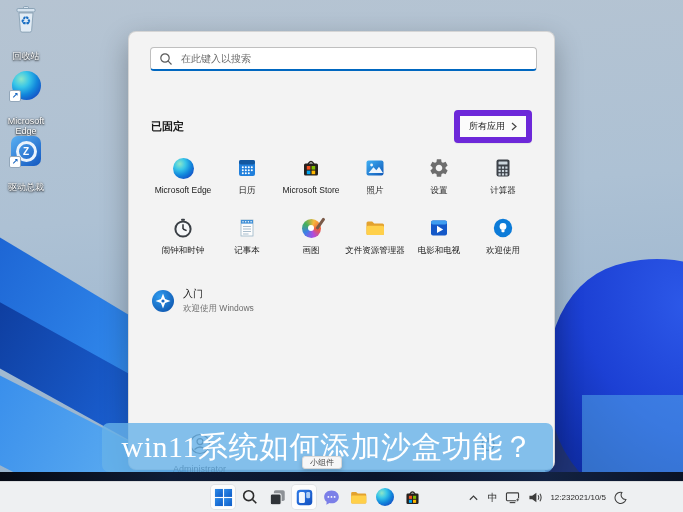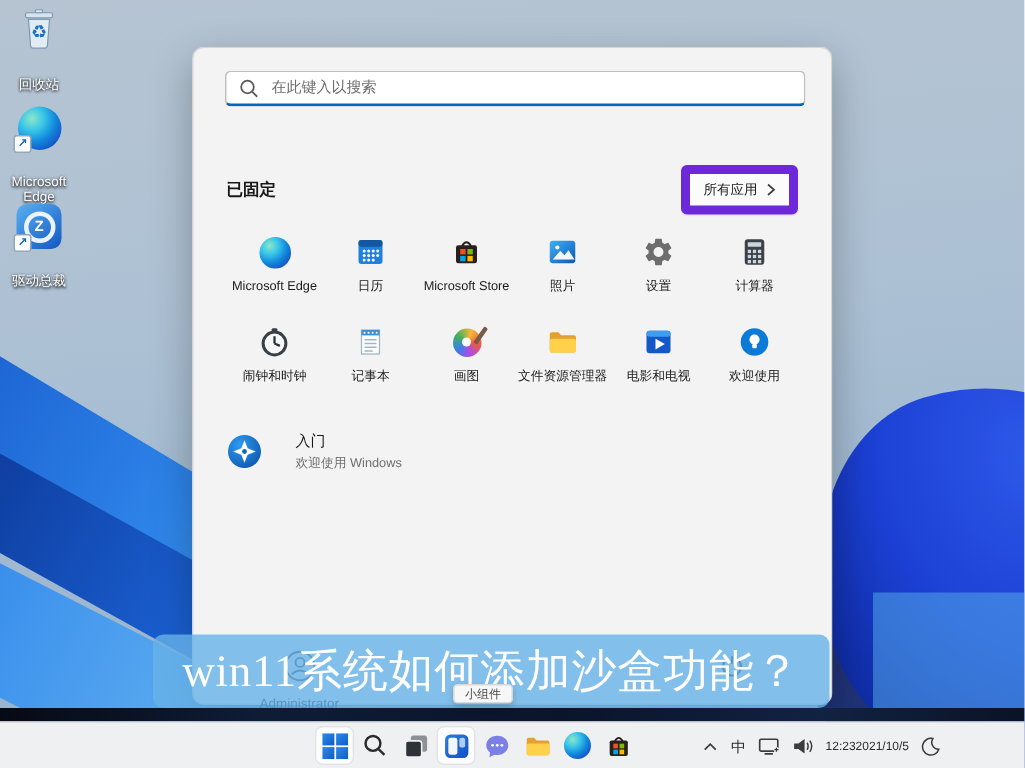--- a/index.html
+++ b/index.html
@@ -59,21 +59,21 @@
   .tile{width:64px;height:60px;display:flex;flex-direction:column;align-items:center;
         padding-top:4px;box-sizing:border-box;border-radius:4px;cursor:pointer;}
   .ticon{width:22px;height:22px;display:flex;align-items:center;justify-content:center;}
   .tlabel{margin-top:6px;font-size:8.5px;color:#1b1b1b;white-space:nowrap;}
   .icon-paint{width:19px;height:19px;border-radius:50%;position:relative;
         background:conic-gradient(from 20deg,#f6b73c,#ef5b3a,#b04ae0,#3b7fe8,#43b05c,#f6b73c);}
   .icon-paint::after{content:"";position:absolute;left:6.5px;top:6.5px;width:6px;height:6px;
         border-radius:50%;background:#fdfdfd;}
   .icon-paint .brush{position:absolute;right:-1px;top:-2px;width:2.5px;height:13px;
         background:#7a5a48;transform:rotate(35deg);border-radius:1px;}
-  .rec-item{display:flex;align-items:center;gap:22px;margin:14px 0 0 22px;cursor:pointer;}
+  .rec-item{display:flex;align-items:center;gap:8px;margin:14px 0 0 22px;cursor:pointer;}
   .rec-title{font-size:10px;color:#1b1b1b;}
   .rec-sub{font-size:8.5px;color:#6e6e6e;margin-top:2px;}
   .footer{position:absolute;left:0;right:0;bottom:6px;height:34px;}
   .user{position:absolute;left:44px;top:4px;display:flex;align-items:center;gap:9px;cursor:pointer;flex-direction:column;}
   .user .uname{font-size:9px;color:#1b1b1b;}
   .power{position:absolute;right:58px;top:7px;cursor:pointer;}
   
   .band{position:absolute;left:102px;top:423px;width:451px;height:49px;z-index:5;
         border-radius:7px;background:rgba(103,178,233,.8);
         display:flex;align-items:center;justify-content:center;}

